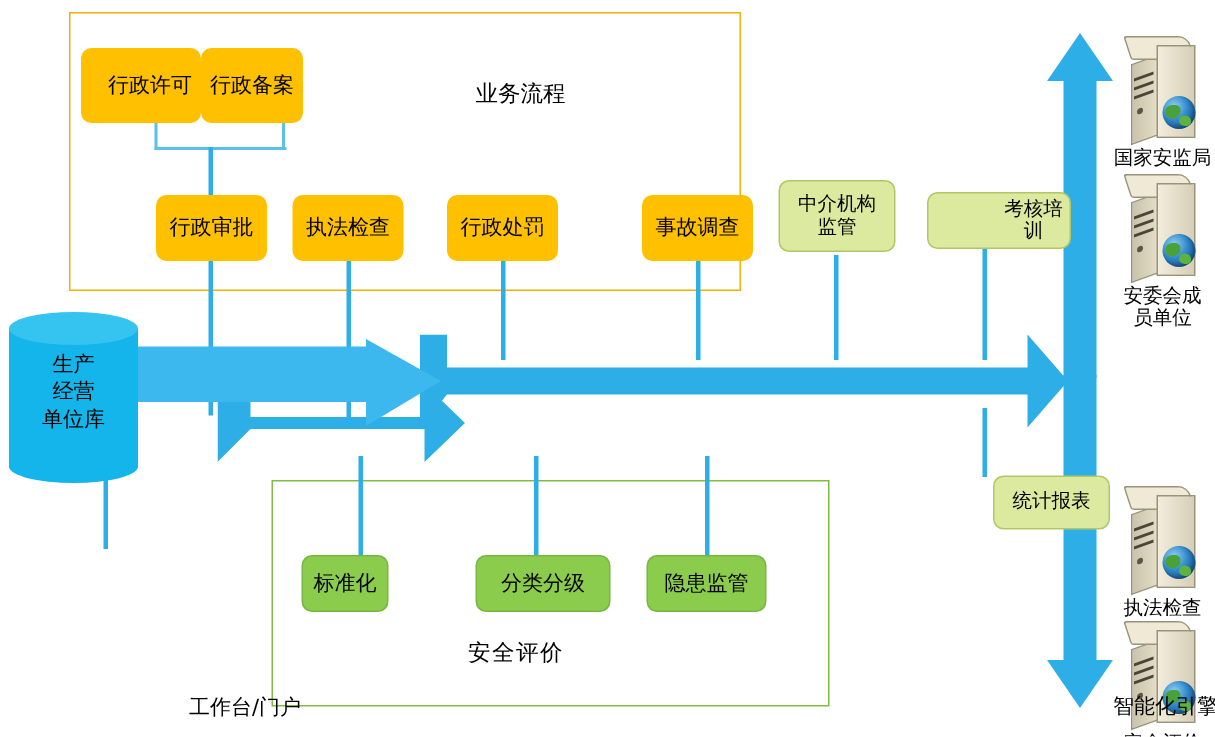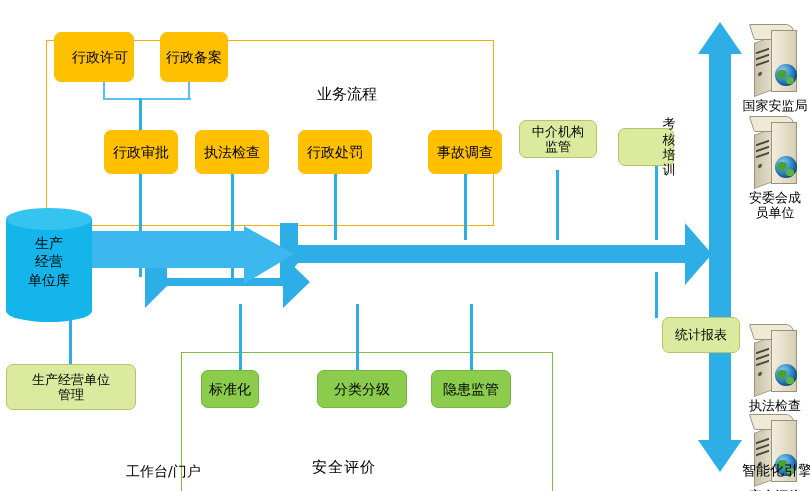--- a/index.html
+++ b/index.html
@@ -4,48 +4,48 @@
 <style>
   html,body{margin:0;padding:0;}
   body{
     width:810px;height:491px;position:relative;overflow:hidden;
     background:#ffffff;
     font-family:"DejaVu Sans","Liberation Sans",sans-serif;
   }
   #stage{position:absolute;left:0;top:0;width:810px;height:491px;}
 
   
-  .panel{position:absolute;box-sizing:border-box;background:transparent;margin-top:32px;}
+  .panel{position:absolute;box-sizing:border-box;background:transparent;}
   .panel-biz{left:46px;top:8px;width:448px;height:186px;border:1.5px solid #f2b006;}
   .panel-daily{left:181px;top:320px;width:372px;height:151px;border:1.5px solid #82bb43;}
   .panel-title{position:absolute;font-size:15px;color:#000;white-space:nowrap;}
   .panel-biz .panel-title{left:270px;top:44px;}
   .panel-daily .panel-title{left:130px;top:105px;letter-spacing:1px;}
 
   
   .node{
     position:absolute;box-sizing:border-box;border-radius:7px;
     display:flex;align-items:center;justify-content:center;text-align:center;
     font-size:14px;line-height:1.18;color:#000;
   }
   .node.orange{background:#ffc000;border:1px solid #ffc000;}
   .node.ltgreen{background:#dcea9f;border:1px solid #b3c666;font-size:13px;}
   .node.green{background:#8ccc4d;border:1px solid #76b63e;}
 
   
   .n-xzxk{left:54px;top:32px;width:80px;height:50px;padding-left:12px;}
-  .n-xzba{left:160px;top:32px;width:68px;height:50px;}
+  .n-xzba{left:134px;top:32px;width:68px;height:50px;}
   
   .n-xzsp{left:104px;top:130px;width:74px;height:44px;}
   .n-zfjc{left:195px;top:130px;width:74px;height:44px;}
   .n-xzcf{left:298px;top:130px;width:74px;height:44px;}
   .n-sgdc{left:428px;top:130px;width:74px;height:44px;}
   
-  .n-zjjg{left:519px;top:120px;width:78px;height:38px;}
-  .n-khpx{left:618px;top:128px;width:56px;height:38px;padding-left:46px;}
+  .n-zjjg{left:519px;top:120px;width:78px;height:48px;font-family:Liberation Mono, monospace;}
+  .n-khpx{left:618px;top:128px;width:96px;height:38px;padding-left:46px;}
   .n-tjbb{left:618px;top:317px;width:78px;height:36px;margin-left:44px;}
   .n-scjydw{left:6px;top:364px;width:130px;height:46px;font-size:13px;}
   
   .n-bzh{left:201px;top:370px;width:58px;height:38px;}
   .n-flfj{left:317px;top:370px;width:90px;height:38px;}
   .n-yhjg{left:431px;top:370px;width:80px;height:38px;}
 
   
   .vline{position:absolute;width:3px;background:#2eaee7;}
   .hline{position:absolute;height:3px;background:#2eaee7;}
@@ -232,26 +232,20 @@
       <div>中介机构</div>
       <div>监管</div>
     </div>
   </div>
   <div class="node ltgreen n-khpx">
     <span>考核培训</span>
   </div>
   <div class="node ltgreen n-tjbb">
     <span>统计报表</span>
   </div>
-  <div class="node ltgreen n-scjydw">
-    <div>
-      <div>生产经营单位</div>
-      <div>管理</div>
-    </div>
-  </div>
 
   <div class="node green n-bzh">
     <span>标准化</span>
   </div>
   <div class="node green n-flfj">
     <span>分类分级</span>
   </div>
   <div class="node green n-yhjg">
     <span>隐患监管</span>
   </div>

